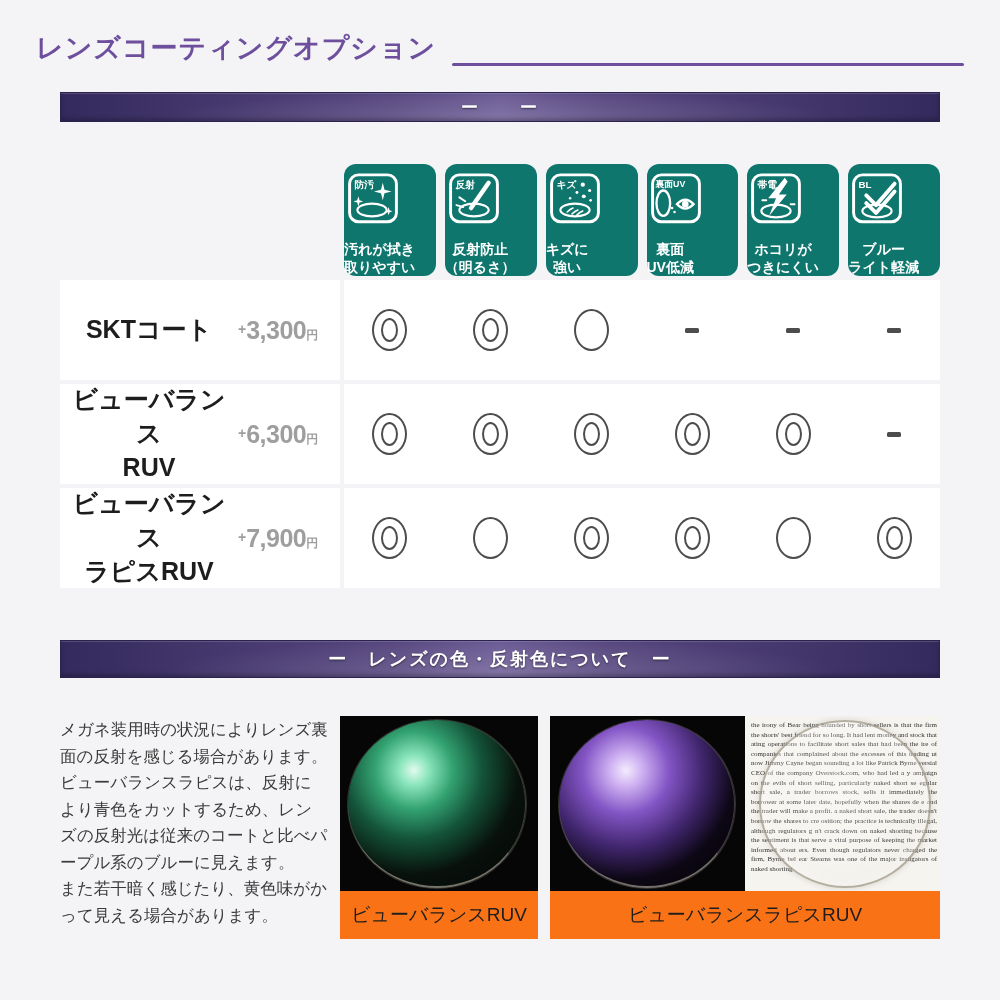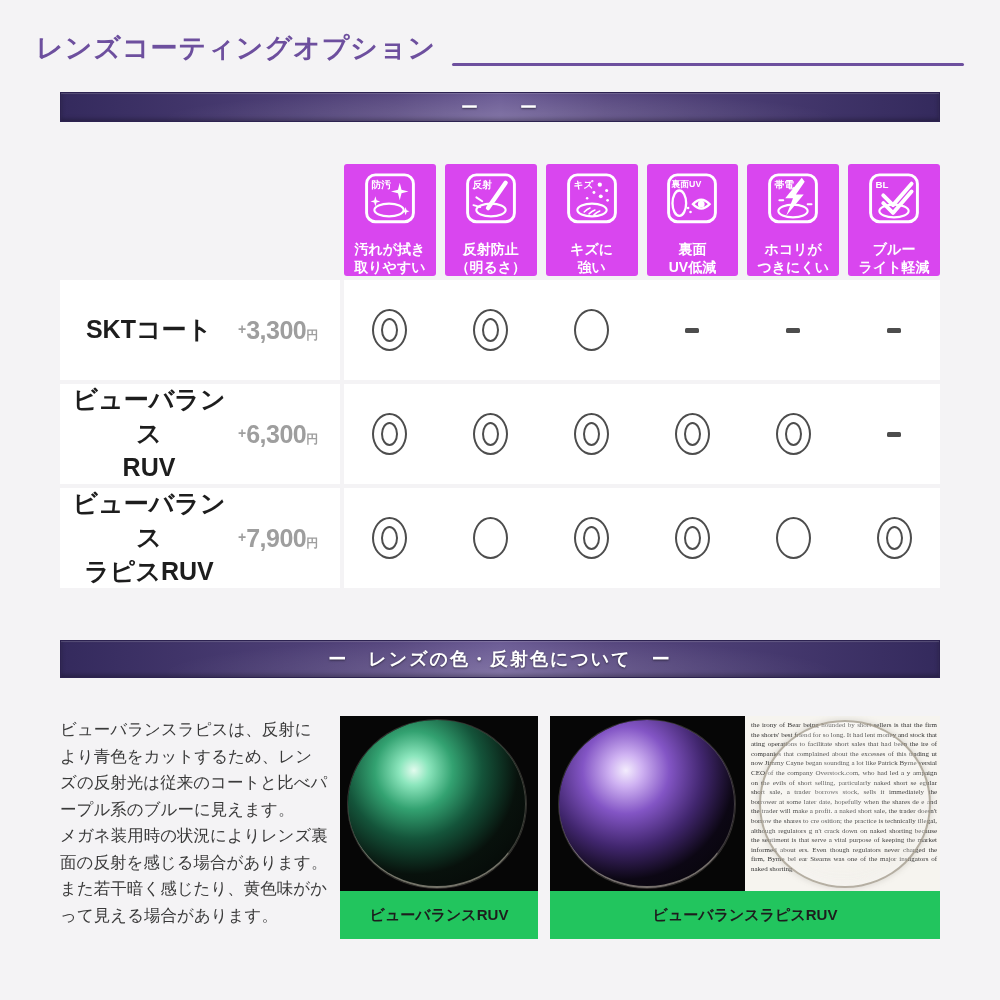--- a/index.html
+++ b/index.html
@@ -27,22 +27,22 @@
     box-shadow:inset 0 1px 1px rgba(255,255,255,0.18), inset 0 -2px 4px rgba(0,0,0,0.28);
     text-shadow:0 1px 2px rgba(0,0,0,0.5);
   }
   .banner .dash{margin:0 20px;font-weight:bold;}
   .banner-2{margin-top:52px;height:38px;font-size:18px;}
 
   
   .table-wrap{margin:42px 60px 0 60px;}
   .icons-row{margin-left:284px;display:grid;grid-template-columns:repeat(6,1fr);gap:9px;}
   .feature{
-    background:#d946ef;border-radius:3px;height:112px;box-sizing:border-box;
-    display:flex;flex-direction:column;align-items:center;padding-top:7px;
+    background:#0f766e;border-radius:12px;height:112px;box-sizing:border-box;
+    display:flex;flex-direction:column;align-items:flex-start;padding-top:7px;
   }
   .feature svg{display:block;}
   .feature-label{
     color:#fff;font-weight:bold;font-size:14px;line-height:1.3;
     text-align:center;margin-top:14px;
   }
   .coating-row{display:flex;margin-top:4px;height:100px;}
   .label-cell{
     width:280px;background:#fff;display:flex;align-items:center;box-sizing:border-box;
   }
@@ -107,22 +107,22 @@
     overflow:hidden;opacity:0.92;
   }
   .clear-lens{
     position:absolute;width:172px;height:168px;left:14px;top:4px;border-radius:50%;
     border:2px solid rgba(160,152,138,0.75);
     background:radial-gradient(circle at 45% 40%, rgba(255,255,255,0.30), rgba(255,255,255,0.06) 55%, rgba(190,183,168,0.22) 100%);
     box-shadow:inset 0 0 18px rgba(255,255,255,0.55), 0 0 6px rgba(120,115,105,0.25);
     box-sizing:border-box;
   }
   .caption{
-    height:48px;background:#22c55e;display:flex;align-items:center;justify-content:center;
-    font-weight:700;font-size:15px;color:#1d1d1d;
+    height:48px;background:#f97316;display:flex;align-items:center;justify-content:center;
+    font-weight:400;font-size:19px;color:#1d1d1d;
   }
 </style>
 </head>
 <body>
 
 <div>
 
   <div class="page-header">
     <div class="page-title">レンズコーティングオプション</div>
     <div class="title-rule"></div>
@@ -333,22 +333,22 @@
 
   <div class="banner banner-2">
     <span class="dash">ー</span>
     <span>レンズの色・反射色について</span>
     <span class="dash">ー</span>
   </div>
 
   <div class="bottom">
 
     <div class="description">
+      <p>メガネ装用時の状況によりレンズ裏面の反射を感じる場合があります。</p>
       <p>ビューバランスラピスは、反射により青色をカットするため、レンズの反射光は従来のコートと比べパープル系のブルーに見えます。</p>
-      <p>メガネ装用時の状況によりレンズ裏面の反射を感じる場合があります。</p>
       <p>また若干暗く感じたり、黄色味がかって見える場合があります。</p>
     </div>
 
     <div class="sample-card card-1">
       <div class="photo photo-green">
         <div class="lens"></div>
       </div>
       <div class="caption">ビューバランスRUV</div>
     </div>
 

